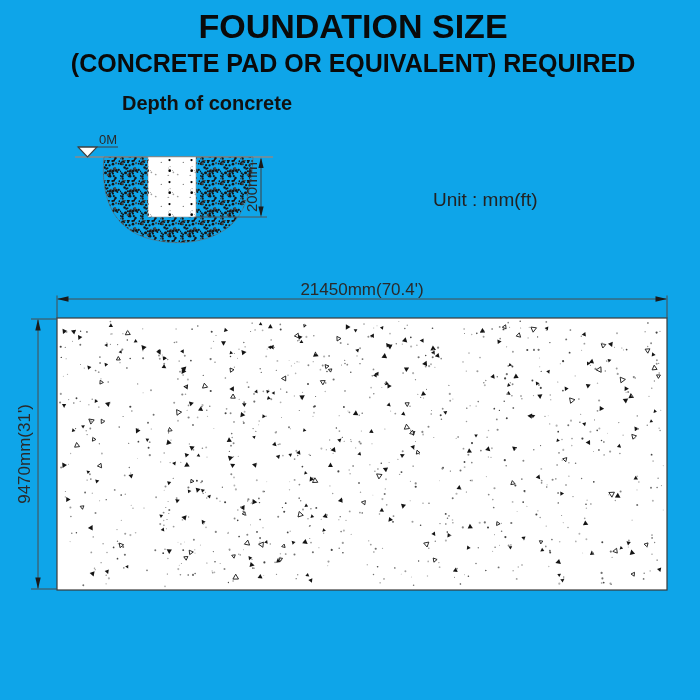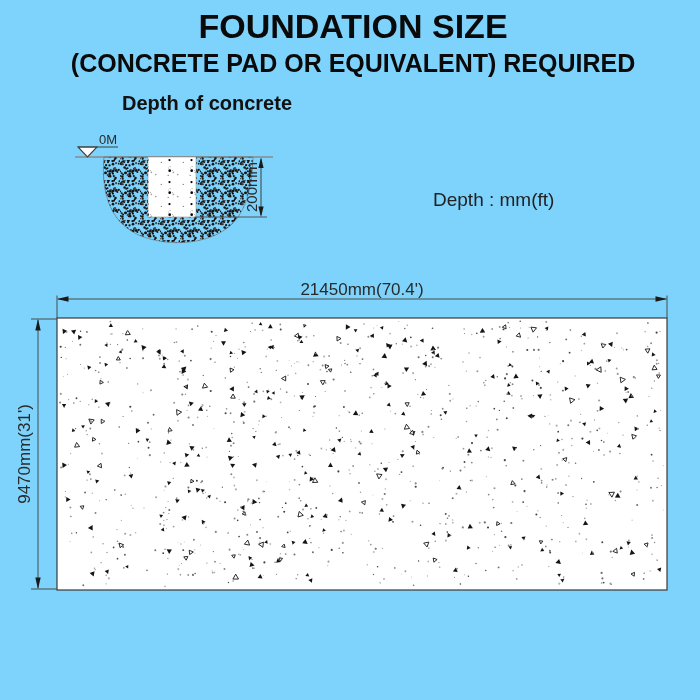--- a/index.html
+++ b/index.html
@@ -1,17 +1,17 @@
 <!DOCTYPE html>
 <html><head>
 <meta charset="utf-8">
 <style>
   html,body{margin:0;padding:0;background:#ffffff;}
   .page{
-    position:relative;width:700px;height:700px;background:#7dd3fc;
+    position:relative;width:700px;height:700px;background:#0ea5e9;
     font-family:"Liberation Sans",sans-serif;color:#0d0d0d;overflow:hidden;
   }
   .title{
     position:absolute;top:7px;left:0;width:706px;text-align:center;
     font-size:34px;font-weight:bold;letter-spacing:0px;color:#0a0a0a;
   }
   .subtitle{
     position:absolute;top:49px;left:0;width:706px;text-align:center;
     font-size:25px;font-weight:bold;color:#0a0a0a;
   }
@@ -30,21 +30,21 @@
   text.datum{font-size:13px;}
 </style>
 </head>
 <body>
 
 <div class="page">
 
   <div class="title">FOUNDATION SIZE</div>
   <div class="subtitle">(CONCRETE PAD OR EQUIVALENT) REQUIRED</div>
   <div class="depth-label">Depth of concrete</div>
-  <div class="unit-note">Depth : mm(ft)</div>
+  <div class="unit-note">Unit : mm(ft)</div>
 
   <svg class="drawing" width="700" height="700" viewBox="0 0 700 700">
     <defs>
       <pattern id="soil" width="20" height="20" patternUnits="userSpaceOnUse">
           <circle cx="8.5" cy="0.8" r="1.20" fill="#161616"></circle>
           <circle cx="2.3" cy="16.5" r="1.29" fill="#161616"></circle>
           <circle cx="1.1" cy="3.6" r="1.30" fill="#161616"></circle>
           <circle cx="9.9" cy="13.8" r="1.06" fill="#161616"></circle>
           <circle cx="2.6" cy="1.5" r="1.06" fill="#161616"></circle>
           <circle cx="19.5" cy="1.2" r="0.99" fill="#161616"></circle>

